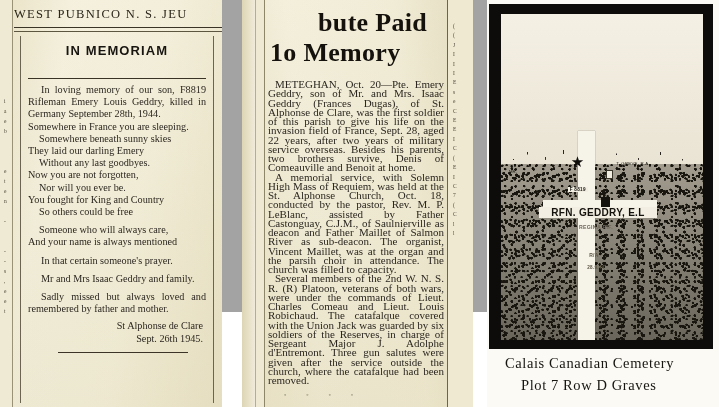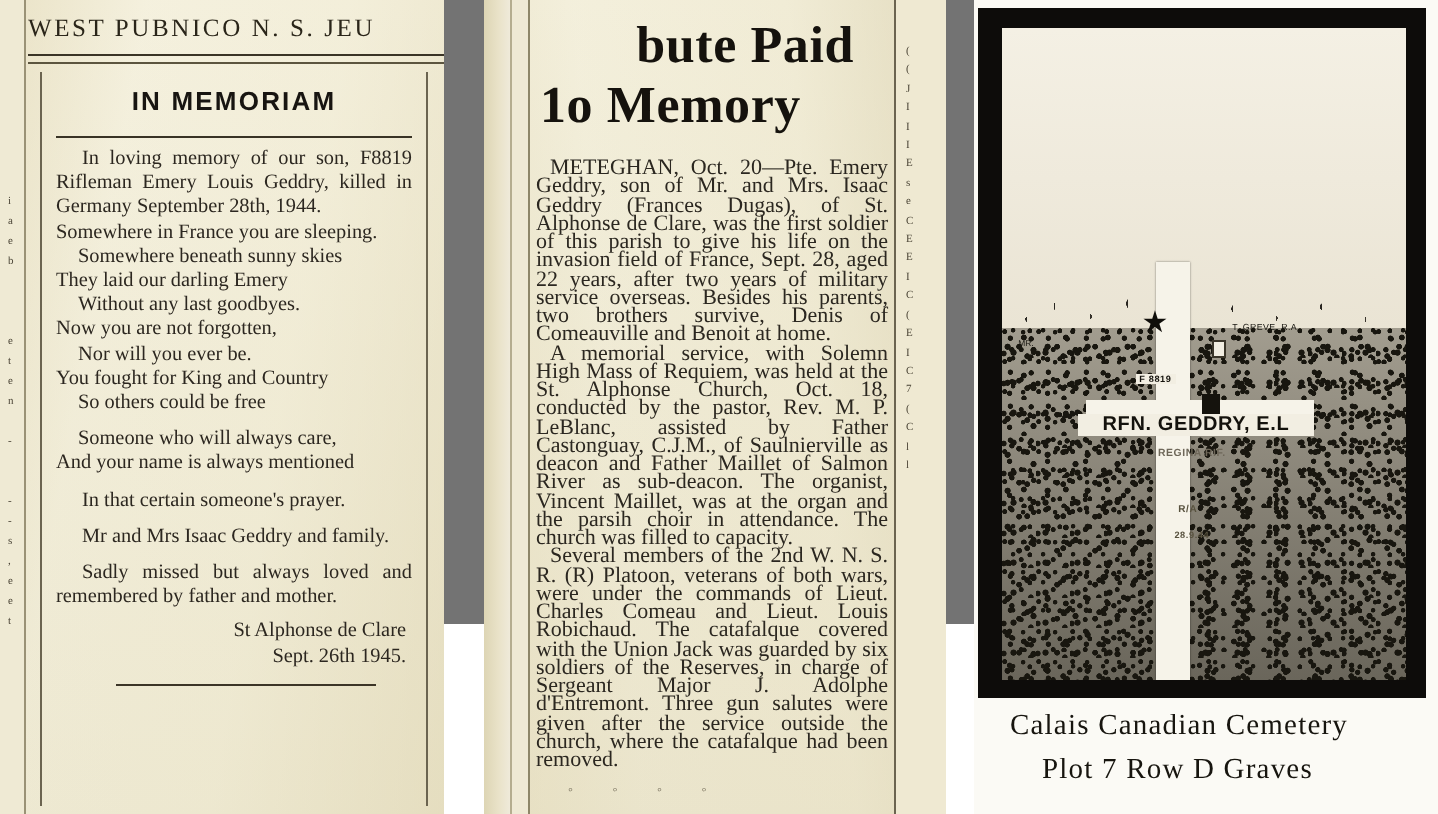--- a/index.html
+++ b/index.html
@@ -6,21 +6,21 @@
   html, body {
     margin: 0; padding: 0;
     width: 719px; height: 407px;
     background: #ffffff;
     font-family: "Liberation Serif", serif;
     overflow: hidden;
   }
   #page {
     position: relative;
     width: 719px; height: 312px;
-    background: #737373;
+    background: #a3a3a3;
   }
 
   
   #clip1 {
     position: absolute;
     left: 0; top: 0;
     width: 222px; height: 407px;
     background: #f2eeda;
     overflow: hidden;
   }
@@ -69,21 +69,21 @@
     border-right: 1.1px solid #6b6450;
     padding: 3px 7px 0 7px;
   }
   #clip1 .hdr {
     text-align: center;
     font-family: "Liberation Sans", sans-serif;
     font-weight: bold;
     font-size: 13px;
     letter-spacing: 1.1px;
     color: #181511;
-    margin: 4px 0 10px 0;
+    margin: 4px 0 20px 0;
   }
   #clip1 .hdr-rule {
     border-top: 1.3px solid #393325;
     margin: 0 0 5px 0;
   }
   #clip1 .body {
     font-size: 10.2px;
     line-height: 12.2px;
     color: #2c2720;
     text-align: justify;

